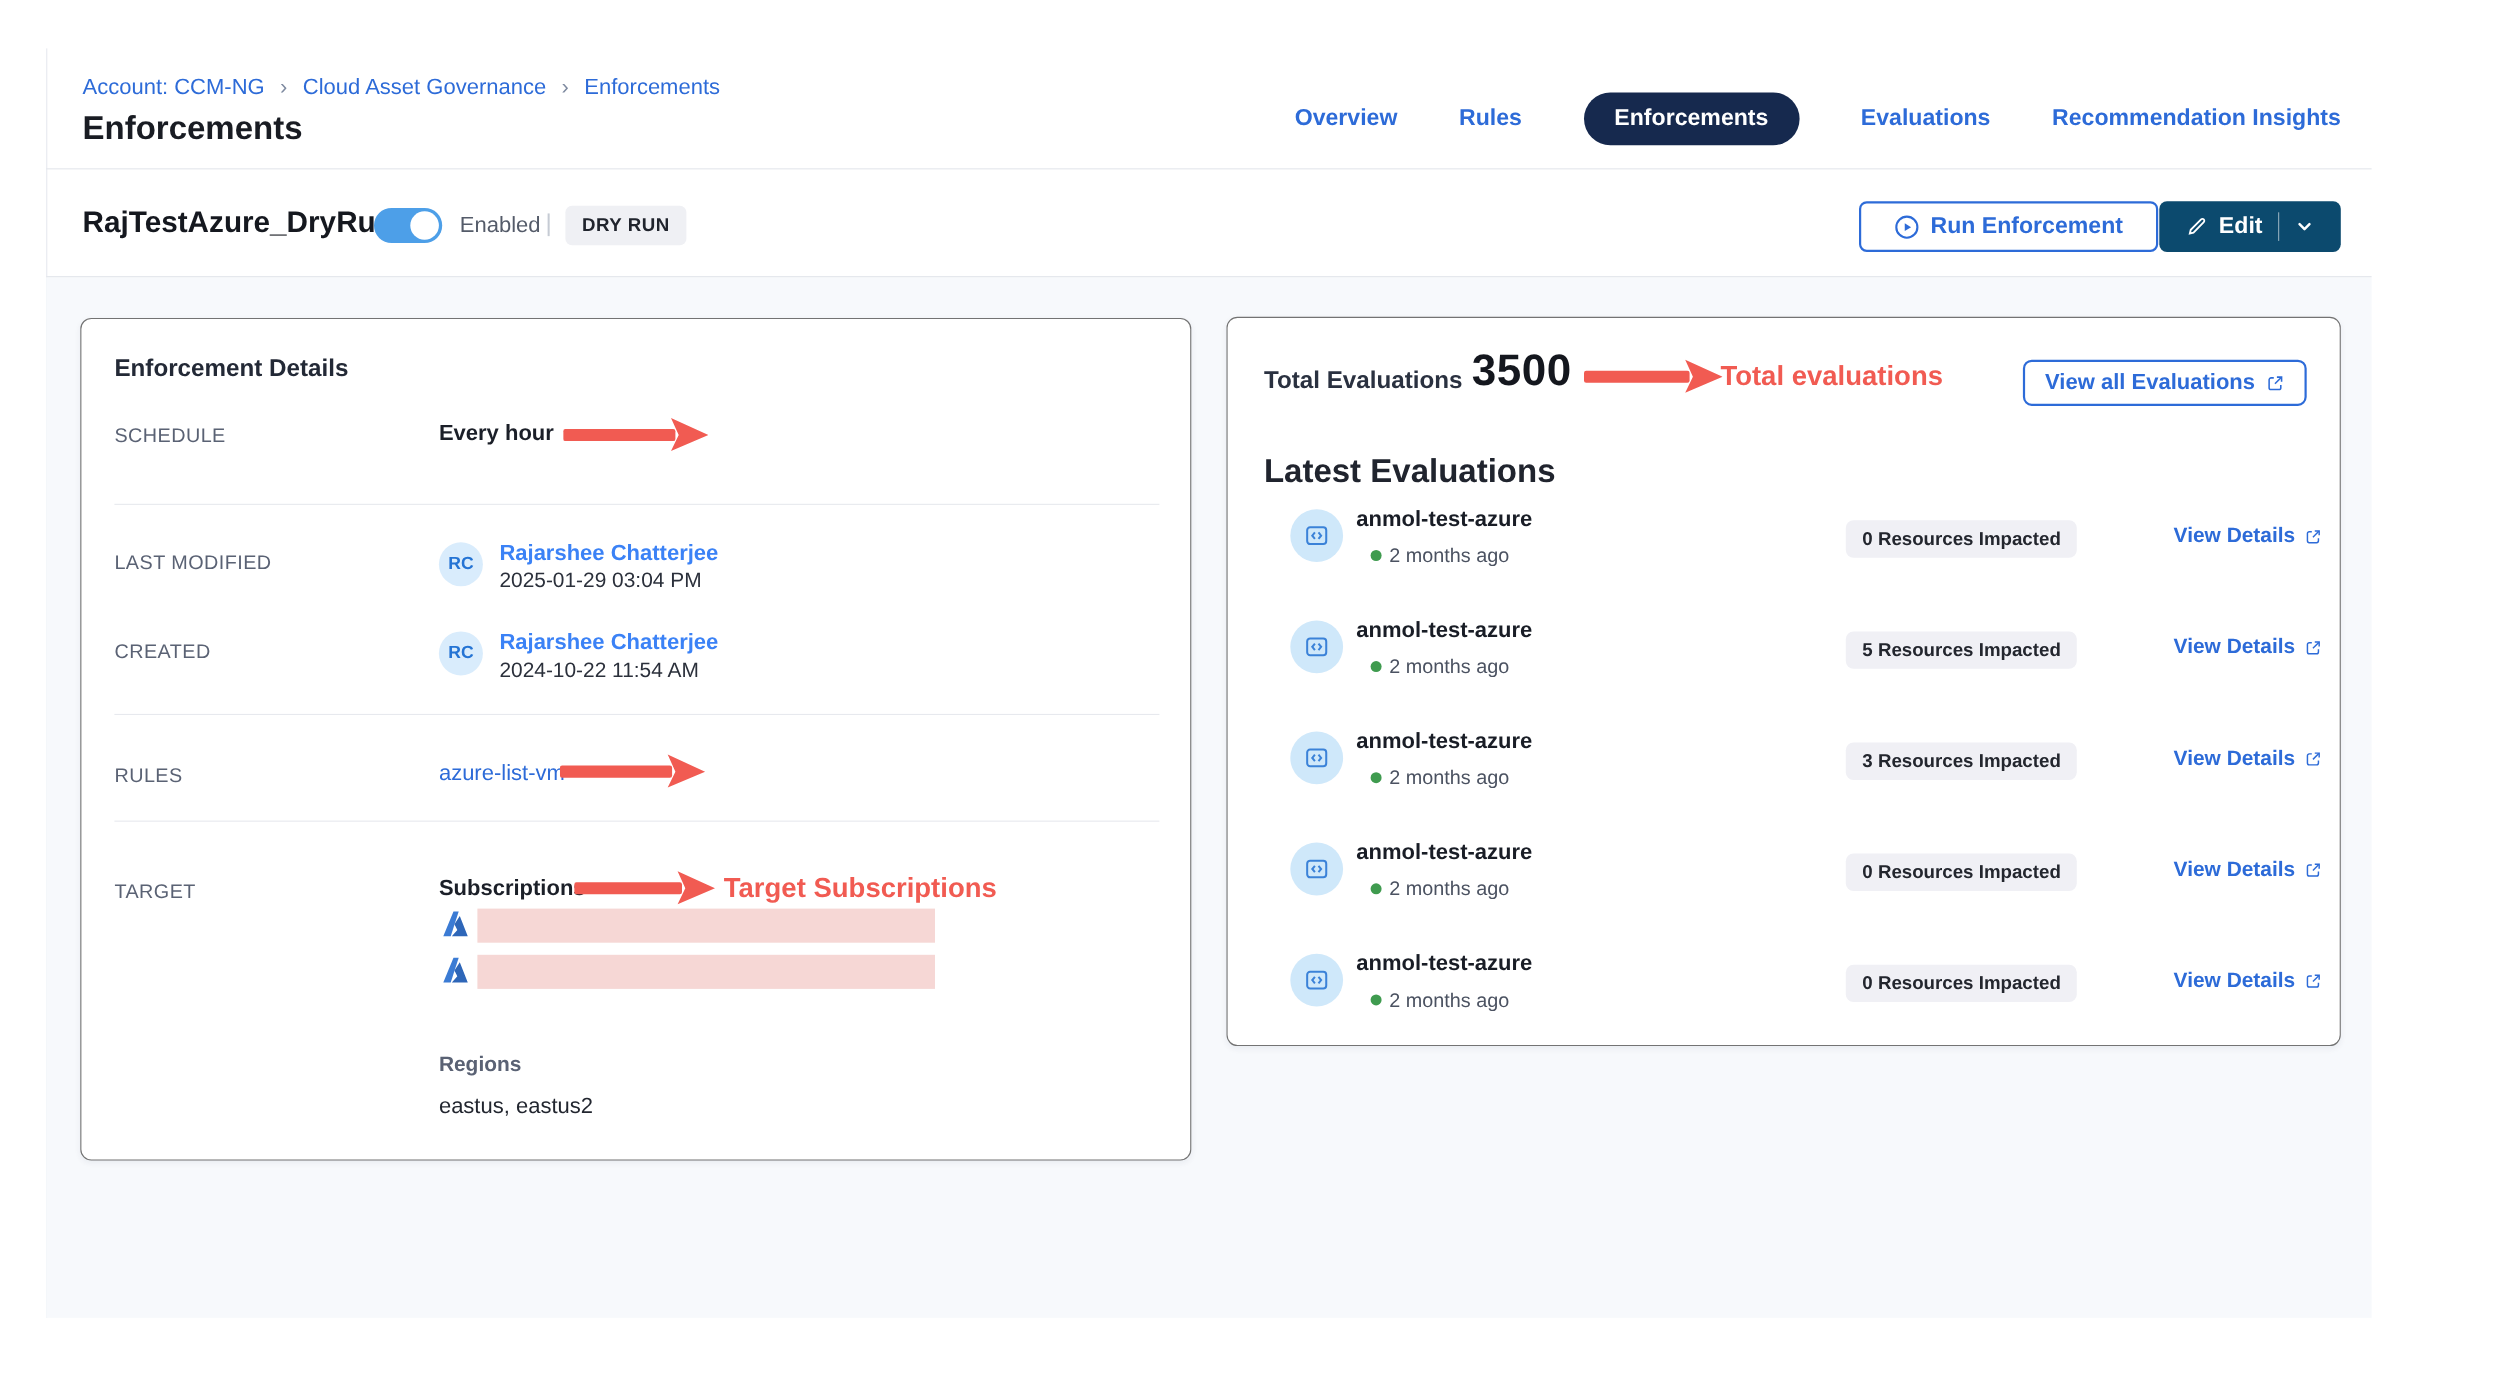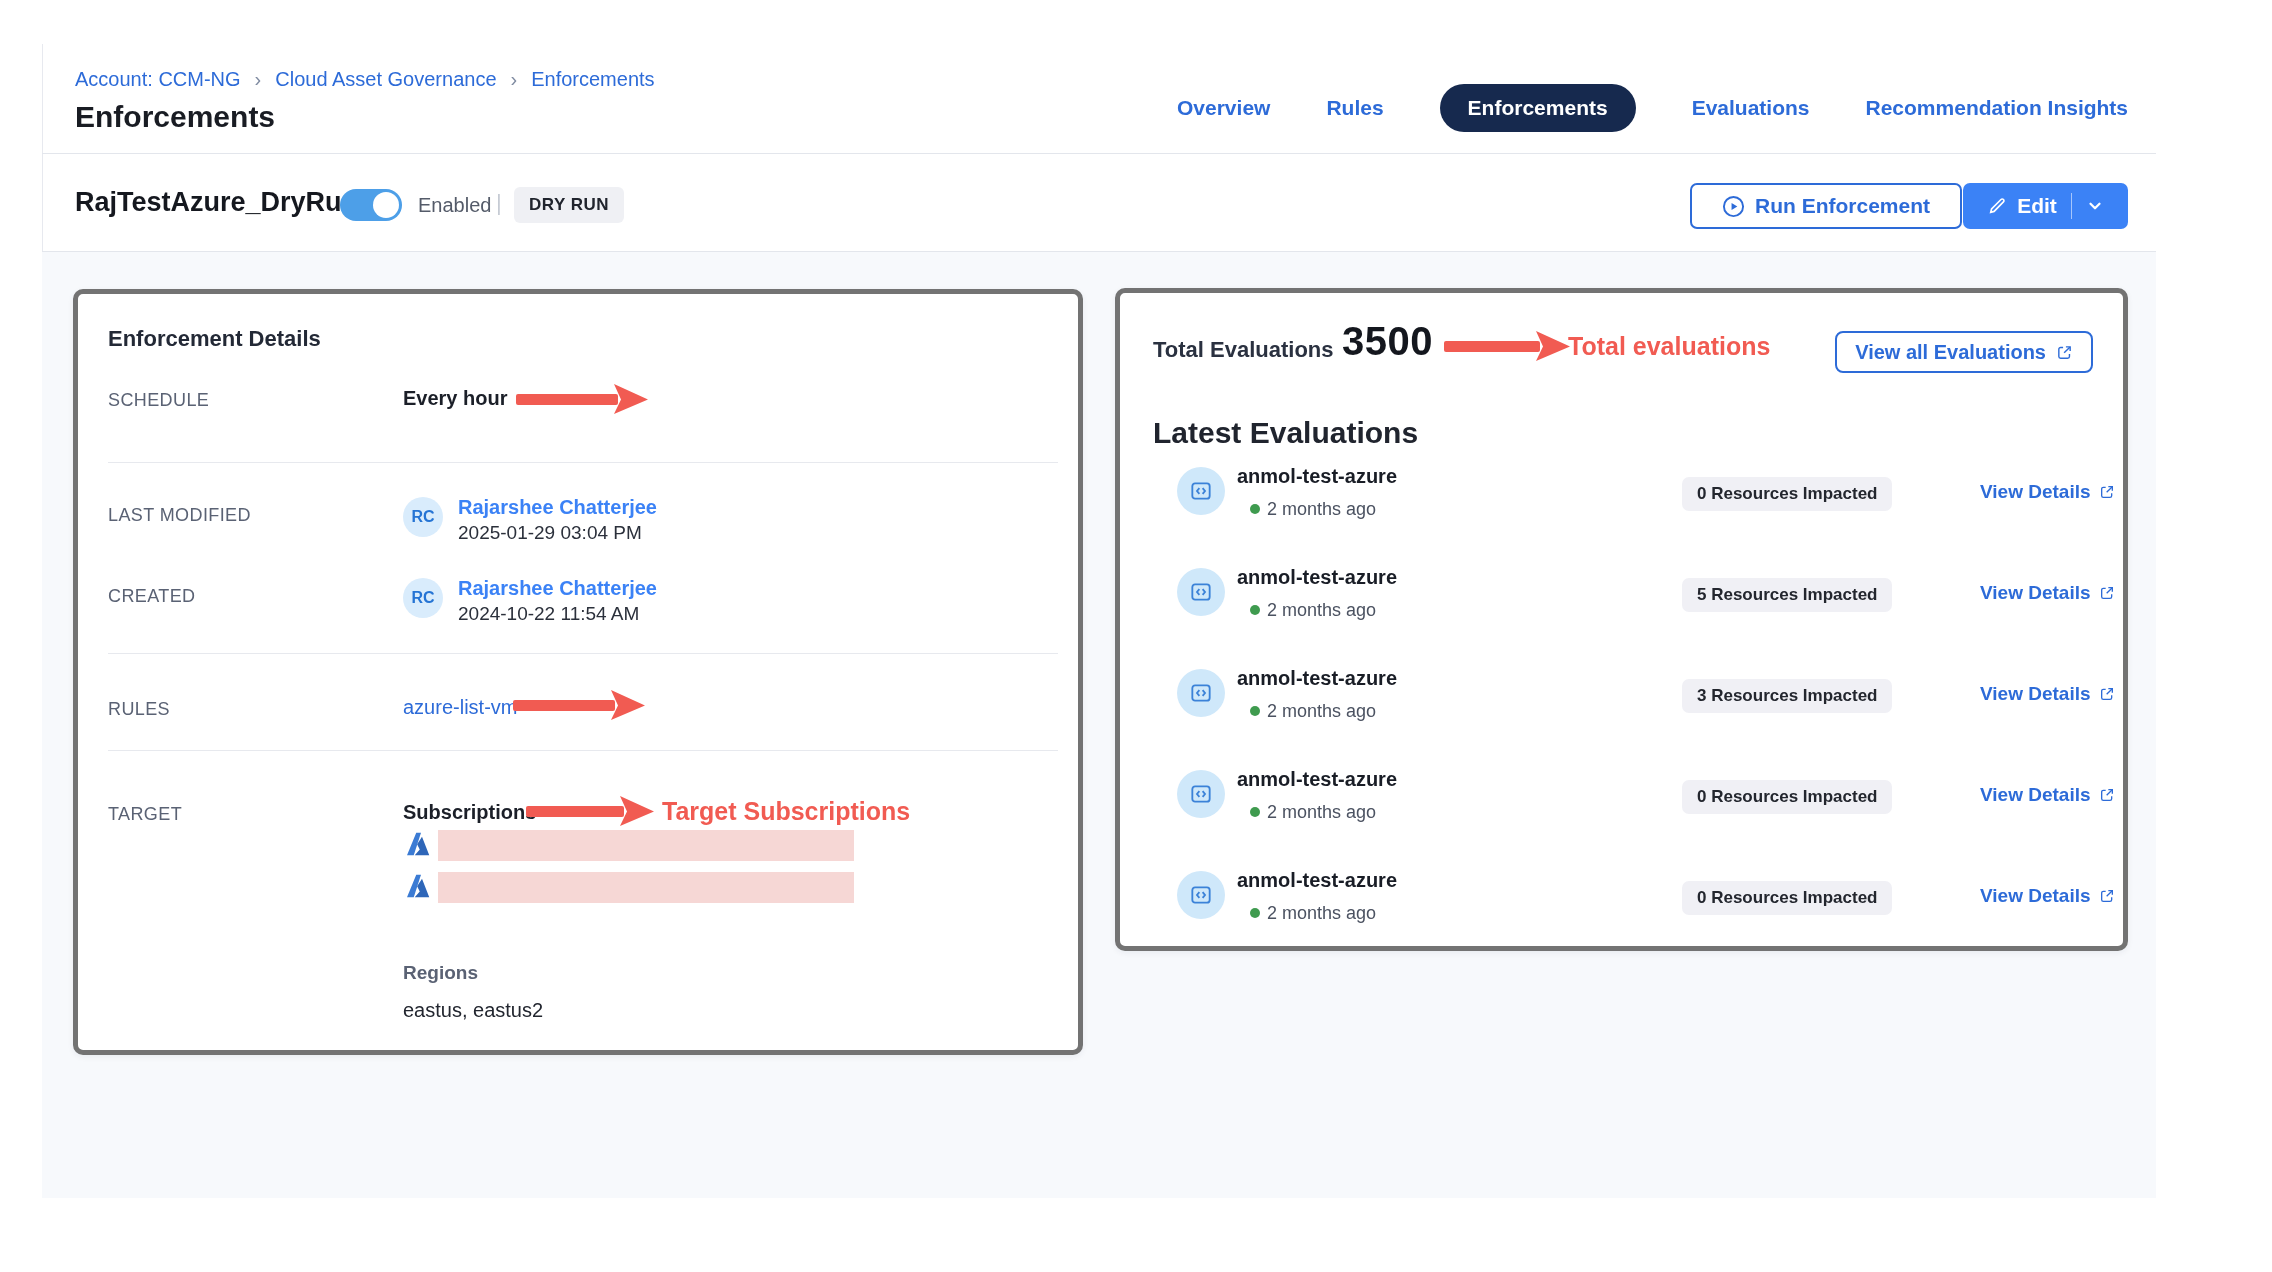--- a/index.html
+++ b/index.html
@@ -27,25 +27,25 @@
   .enf-name { position:absolute; left:75px; top:187px; font-size:27px; font-weight:700; color:#15181f; }
   .toggle { position:absolute; left:340px; top:189px; width:62px; height:32px; border-radius:16px; background:#4d9fe8; cursor:pointer; }
   .toggle .knob { position:absolute; top:3px; right:3px; width:26px; height:26px; border-radius:50%; background:#ffffff; }
   .status-label { position:absolute; left:418px; top:194px; font-size:20px; color:#545b69; }
   .status-sep { position:absolute; left:496px; top:190px; font-size:22px; color:#c6cbd4; }
   .mode-badge { position:absolute; left:514px; top:187px; background:#eff0f4; border-radius:6px; padding:8px 15px; font-size:17px; font-weight:700; color:#20242d; letter-spacing:.5px; }
 
   
   .btn { display:flex; align-items:center; justify-content:center; gap:10px; border-radius:7px; font-weight:700; cursor:pointer; }
   .run-btn { position:absolute; left:1690px; top:183px; width:272px; height:46px; background:#ffffff; border:2px solid #2d6bd8; color:#2d6bd8; font-size:21px; }
-  .edit-btn { position:absolute; left:1963px; top:183px; width:165px; height:46px; background:#3b82f6; color:#ffffff; font-size:21px; }
+  .edit-btn { position:absolute; left:1963px; top:183px; width:165px; height:46px; background:#0c4a6e; color:#ffffff; font-size:21px; }
   .edit-btn .split { width:1px; height:26px; background:rgba(255,255,255,.55); margin:0 4px; }
 
   
-  .card { position:absolute; background:#ffffff; border:5px solid #737373; border-radius:10px; box-shadow:0 2px 6px rgba(20,30,60,.06); }
+  .card { position:absolute; background:#ffffff; border:1px solid #737373; border-radius:10px; box-shadow:0 2px 6px rgba(20,30,60,.06); }
   .card-left { left:73px; top:289px; width:1010px; height:766px; }
   .card-right { left:1115px; top:288px; width:1013px; height:663px; }
 
   .card h2 { font-size:22px; font-weight:700; color:#232936; }
 
   .fld-label { position:absolute; left:30px; font-size:18px; font-weight:500; color:#5a6274; letter-spacing:.4px; }
   .fld-value { position:absolute; left:325px; font-size:20px; font-weight:600; color:#1b1f28; }
   .inner-div { position:absolute; left:30px; width:950px; height:1px; background:#e7e9ee; }
 
   .avatar { position:absolute; left:325px; width:40px; height:40px; border-radius:50%; background:#d9ecfc; color:#2574d4; font-size:16px; font-weight:700; display:flex; align-items:center; justify-content:center; }

